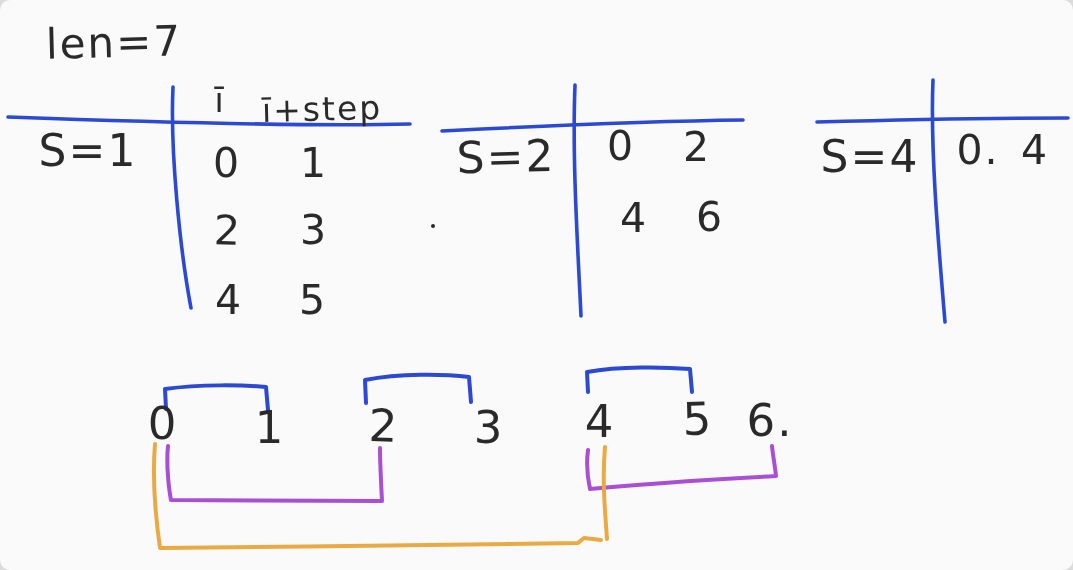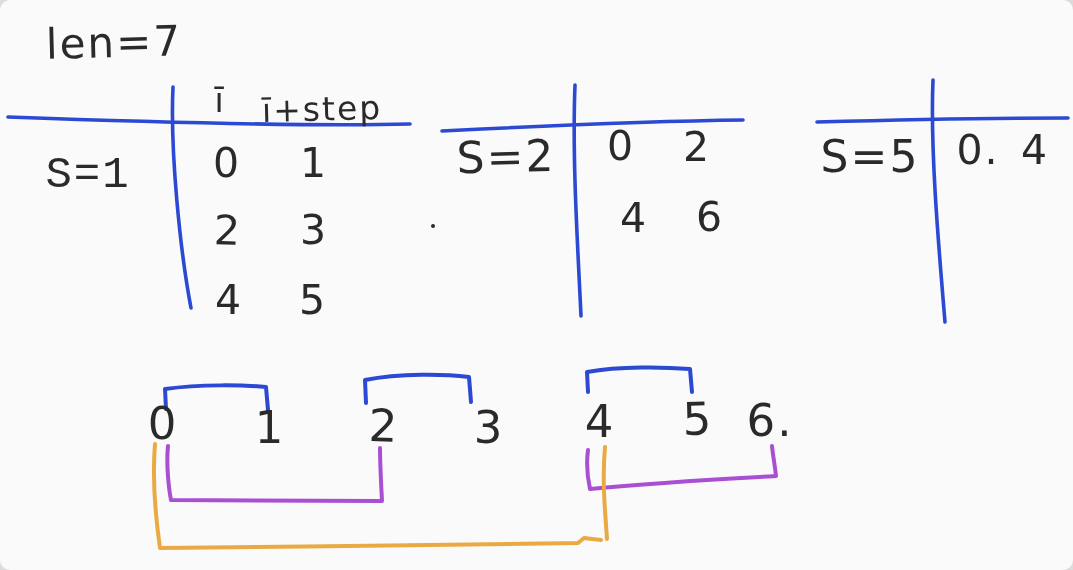--- a/index.html
+++ b/index.html
@@ -58,35 +58,35 @@
     <path class="stroke-orange" d="M155,444 C152,480 156,520 160,548 C300,547 480,544 578,543 L584,538 L601,540"></path>
     <path class="stroke-orange" d="M605,447 C602,480 605,510 607,539"></path>
 
     <circle class="ink-dot" cx="433" cy="226" r="2"></circle>
   </svg>
 
   <div class="hw fs-title r-1" style="left:114px;top:43px;">len=7</div>
 
   <div class="hw fs-head" style="left:220px;top:100px;">ī</div>
   <div class="hw fs-head r-1" style="left:322px;top:109px;">ī+step</div>
-  <div class="hw fs-label" style="left:88px;top:175px;font-family:Liberation Mono, monospace;">S=1</div>
+  <div class="hw fs-label" style="left:88px;top:151px;">S=1</div>
   <div class="hw fs-cell" style="left:227px;top:163px;">0</div>
   <div class="hw fs-cell" style="left:314px;top:163px;">1</div>
   <div class="hw fs-cell r1" style="left:228px;top:231px;">2</div>
   <div class="hw fs-cell" style="left:314px;top:230px;">3</div>
   <div class="hw fs-cell" style="left:229px;top:300px;">4</div>
   <div class="hw fs-cell" style="left:313px;top:300px;">5</div>
 
   <div class="hw fs-label r-1" style="left:506px;top:157px;">S=2</div>
   <div class="hw fs-cell" style="left:621px;top:146px;">0</div>
   <div class="hw fs-cell" style="left:697px;top:147px;">2</div>
   <div class="hw fs-cell" style="left:634px;top:218px;">4</div>
   <div class="hw fs-cell" style="left:710px;top:217px;">6</div>
 
-  <div class="hw fs-label" style="left:870px;top:157px;">S=5</div>
+  <div class="hw fs-label" style="left:870px;top:157px;">S=4</div>
   <div class="hw fs-cell" style="left:978px;top:150px;">0.</div>
   <div class="hw fs-cell" style="left:1035px;top:150px;">4</div>
 
   <div class="hw fs-num" style="left:163px;top:423px;">0</div>
   <div class="hw fs-num" style="left:270px;top:427px;">1</div>
   <div class="hw fs-num r1" style="left:384px;top:426px;">2</div>
   <div class="hw fs-num" style="left:489px;top:427px;">3</div>
   <div class="hw fs-num" style="left:600px;top:421px;">4</div>
   <div class="hw fs-num r-1" style="left:698px;top:419px;">5</div>
   <div class="hw fs-num" style="left:770px;top:420px;">6.</div>

